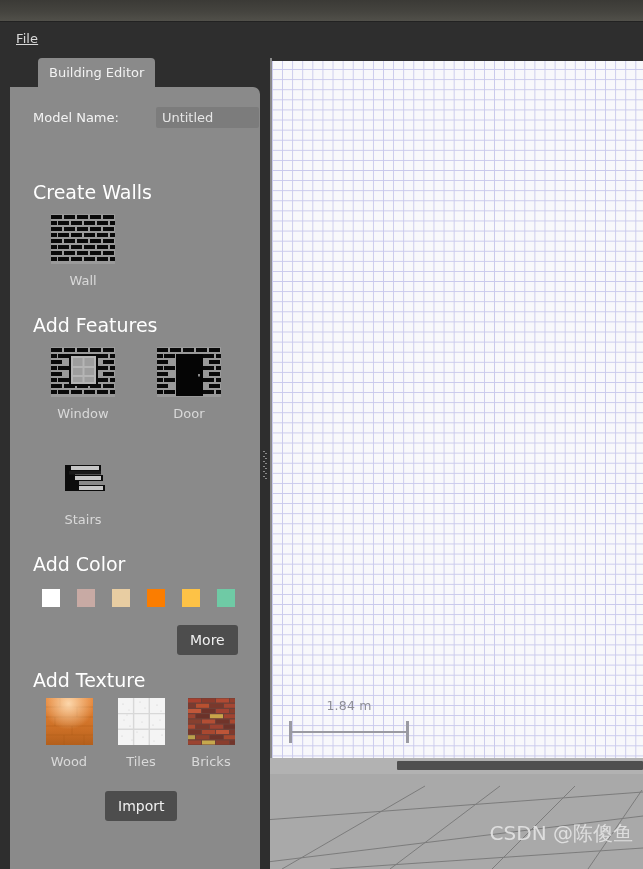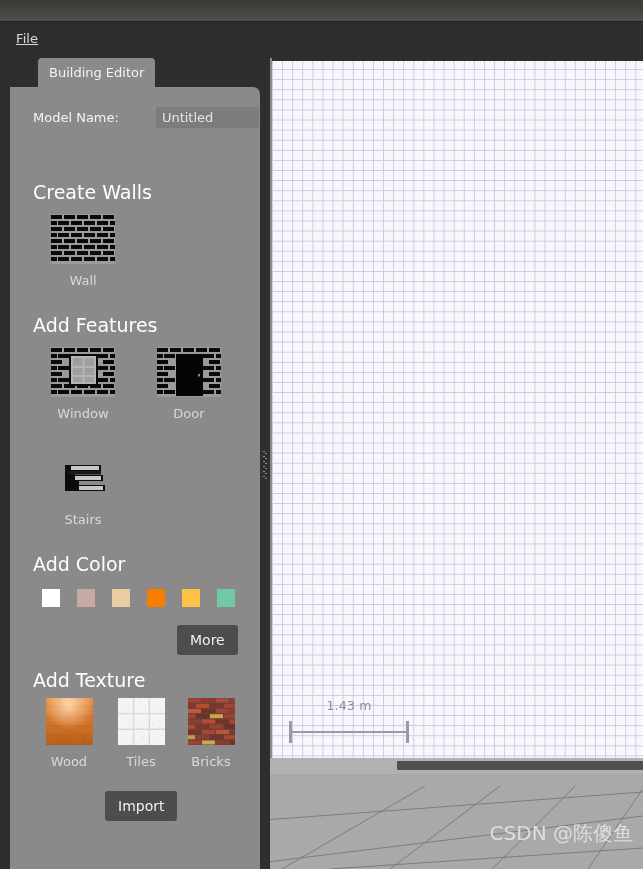--- a/index.html
+++ b/index.html
@@ -483,21 +483,21 @@
     <div class="grip"></div>
   </div>
 
   <div class="viewport">
 
     <div class="grid2d"></div>
     <div class="vp-topshade"></div>
     <div class="vp-leftshade"></div>
 
     <div class="scalebar">
-      <div class="txt">1.43 m</div>
+      <div class="txt">1.84 m</div>
       <div class="bar">
         <div class="cap-l"></div>
         <div class="cap-r"></div>
       </div>
     </div>
 
     <div class="hscroll">
       <div class="thumb-h"></div>
     </div>
 

